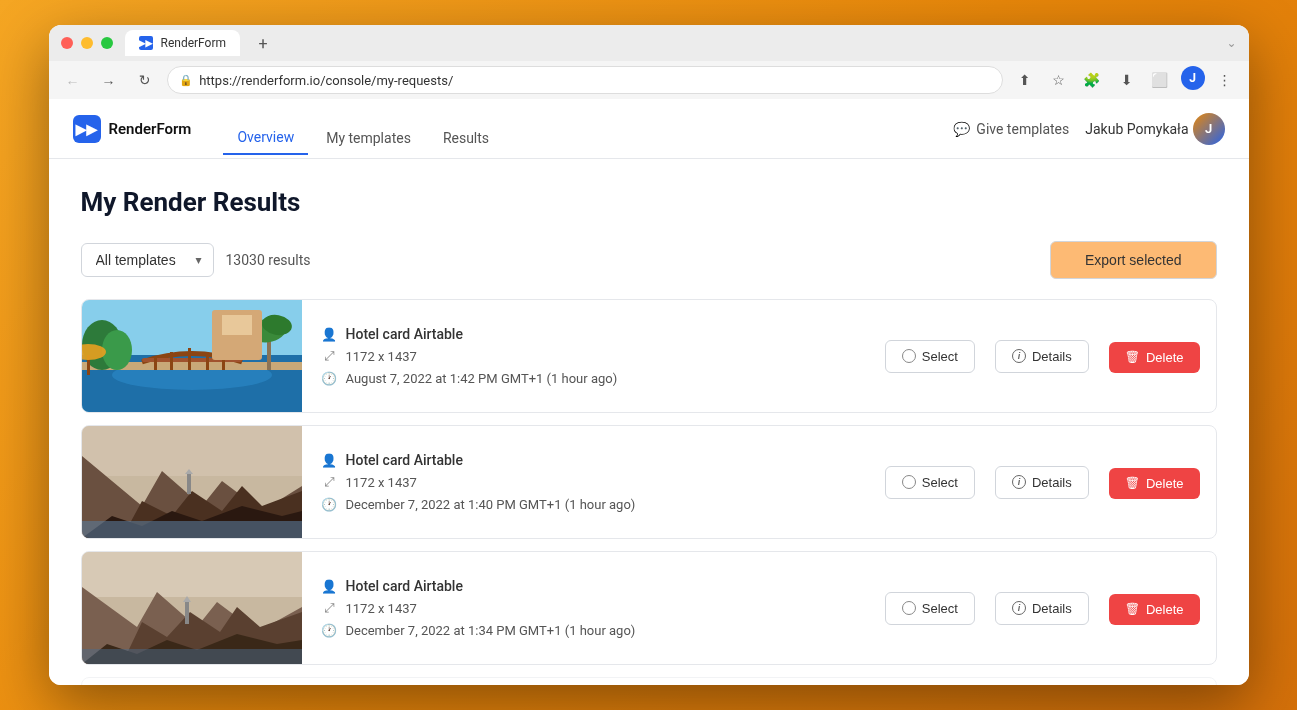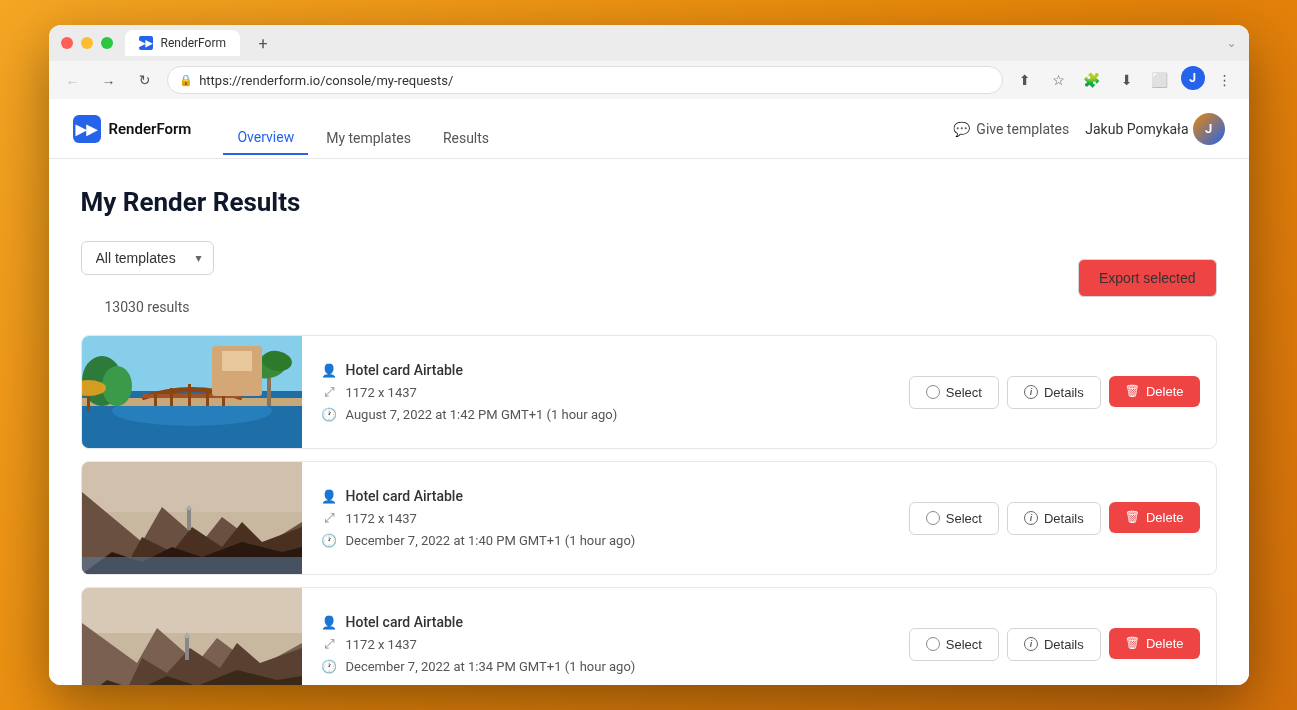--- a/index.html
+++ b/index.html
@@ -279,22 +279,21 @@
     .filter-bar {
       display: flex;
       align-items: center;
       justify-content: space-between;
       margin-bottom: 20px;
     }
 
     .filter-left {
       display: flex;
       align-items: center;
-      gap: 24px;
-      flex-direction: column;
+      gap: 12px;
     }
 
     .select-dropdown {
       border: 1px solid #d1d5db;
       border-radius: 6px;
       padding: 8px 36px 8px 14px;
       font-size: 14px;
       color: #333;
       background: #fff;
       appearance: none;
@@ -319,24 +318,24 @@
     }
 
     .results-count {
       font-size: 14px;
       color: #555;
     }
 
     .export-btn {
       border: 1px solid #d1d5db;
       border-radius: 6px;
-      padding: 10px 20px;
+      padding: 10px 34px;
       font-size: 14px;
       color: #333;
-      background: #ef4444;
+      background: #fdba74;
       cursor: pointer;
     }
 
     
     .result-card {
       border: 1px solid #e5e7eb;
       border-radius: 8px;
       display: flex;
       align-items: center;
       margin-bottom: 12px;
@@ -383,22 +382,22 @@
       display: flex;
       align-items: center;
       justify-content: center;
       color: #888;
       font-size: 13px;
       flex-shrink: 0;
     }
 
     .card-actions {
       display: flex;
-      align-items: flex-start;
-      gap: 8px;
+      align-items: flex-end;
+      gap: 20px;
       padding-right: 16px;
       flex-shrink: 0;
       margin-left: 36px;
     }
 
     .btn-select {
       border: 1px solid #d1d5db;
       border-radius: 6px;
       padding: 8px 16px;
       font-size: 13px;

